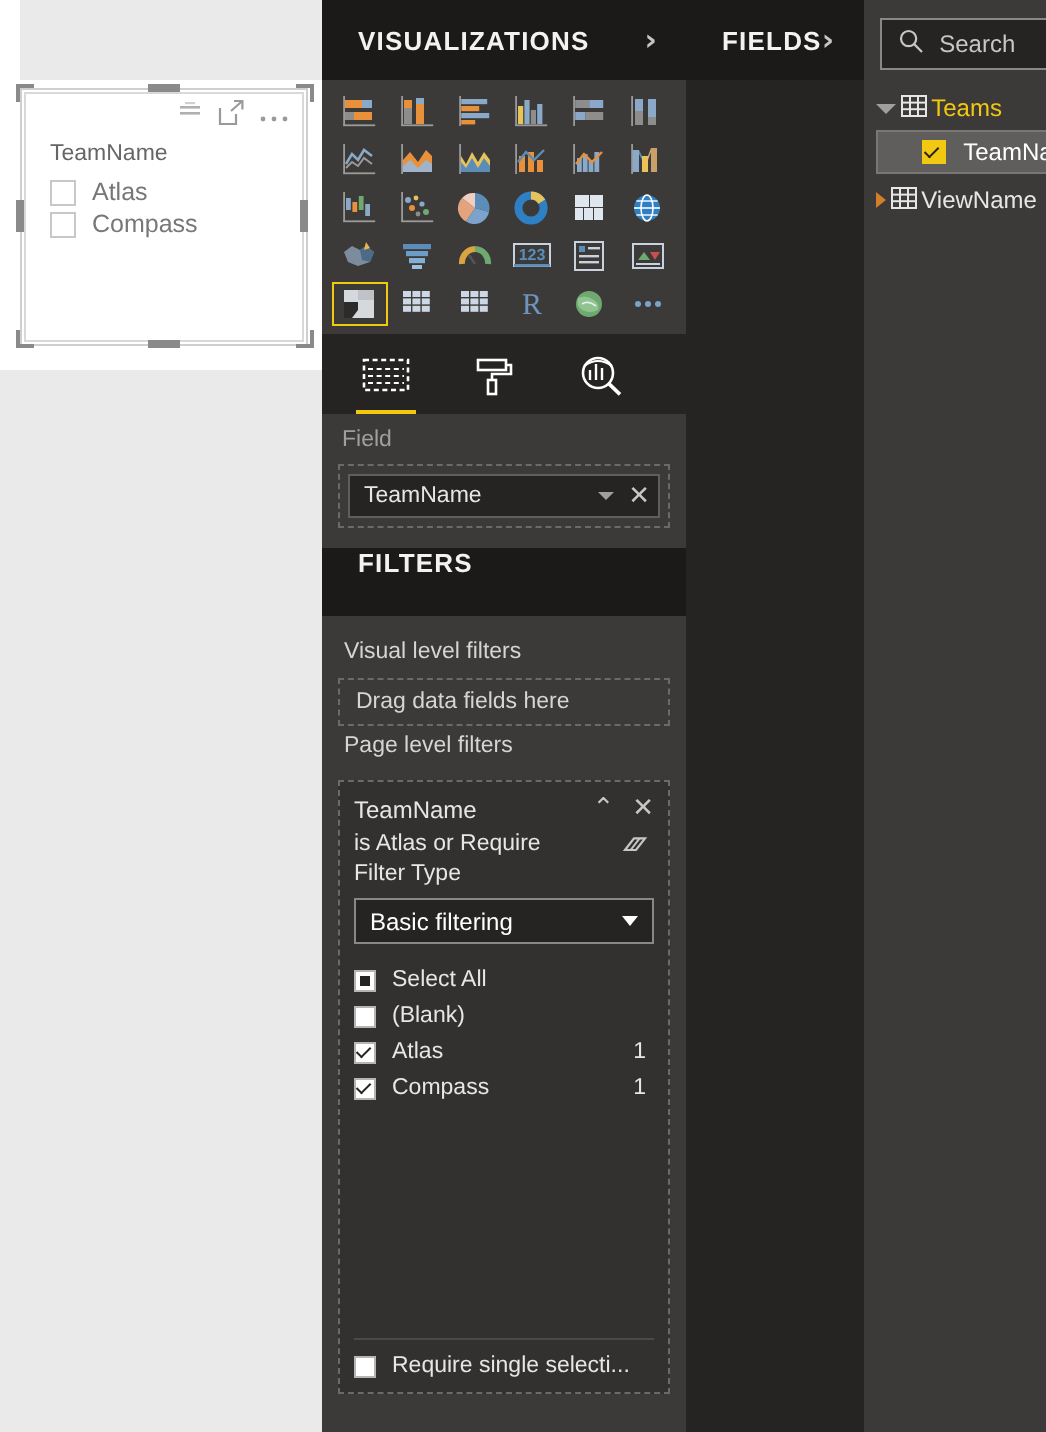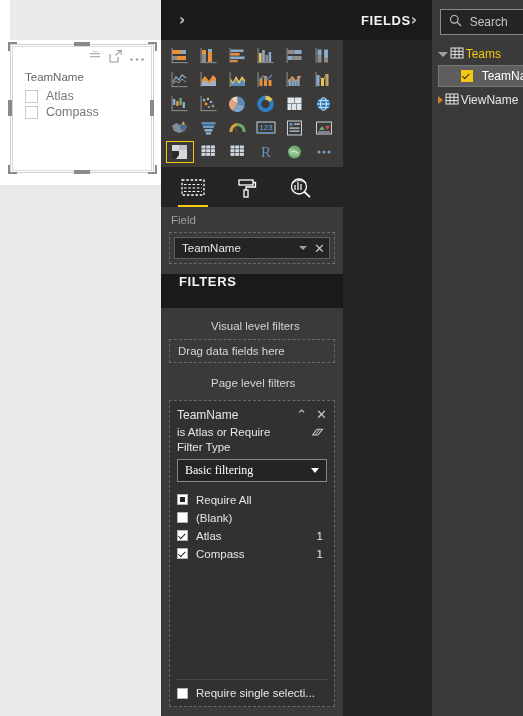--- a/index.html
+++ b/index.html
@@ -226,28 +226,26 @@
     background: #3b3a39;
     flex: 1;
     padding: 8px 8px 0 8px;
     box-sizing: border-box;
     overflow: hidden;
   }
   .flt-section-title {
     color: #d7d5d3;
     font-size: 11.5px;
     padding: 4px 0 7px 3px;
-    margin-left: 39px;
   }
   .flt-dropzone {
     border: 1px dashed #6b6a69;
     color: #d7d5d3;
     font-size: 11.5px;
     padding: 5px 0 5px 8px;
-    margin-bottom: 10px;
     cursor: pointer;
   }
 
   .flt-card {
     border: 1px dashed #6b6a69;
     background: #323130;
     padding: 6px 7px 0 7px;
     box-sizing: border-box;
     margin-top: 4px;
     height: 307px;
@@ -269,21 +267,20 @@
   .fc-select {
     margin-top: 6px;
     height: 23px;
     background: #252423;
     border: 1px solid #8a8886;
     display: flex; align-items: center;
     padding: 0 7px;
     box-sizing: border-box;
     color: #ffffff; font-size: 12px;
     cursor: pointer;
-    font-family: Liberation Serif, serif;
   }
   .fc-select .sv { flex: 1; }
   .tri-dn {
     width: 0; height: 0;
     border-left: 4px solid transparent;
     border-right: 4px solid transparent;
     border-top: 5px solid #ffffff;
   }
   .fc-list { padding-top: 9px; flex: 1; }
   .fc-item {
@@ -441,20 +438,21 @@
     <div class="sel-corner" style="left:8px;  top:165px; border-right:none;border-top:none;"></div>
     <div class="sel-corner" style="left:148px;top:165px; border-left:none;border-top:none;"></div>
     <div class="sel" style="left:74px; top:42px;  width:16px;height:4px;"></div>
     <div class="sel" style="left:74px; top:170px; width:16px;height:4px;"></div>
     <div class="sel" style="left:8px;  top:100px; width:4px;height:16px;"></div>
     <div class="sel" style="left:150px;top:100px; width:4px;height:16px;"></div>
   </div>
 
   <div class="viz-pane">
     <div class="pane-header">
+      <span>VISUALIZATIONS</span>
       <span class="chev">›</span>
     </div>
 
     <div class="viz-body">
       <div class="icon-grid">
 
         <div class="vzcell">
           <svg width="20" height="18" viewBox="0 0 20 18">
               <rect x="2" y="3" width="9" height="4" fill="#e8913a"></rect>
               <rect x="11" y="3" width="5" height="4" fill="#8aa9c9"></rect>
@@ -790,21 +788,21 @@
         </div>
         <div class="fc-ftype">Filter Type</div>
         <div class="fc-select">
           <span class="sv">Basic filtering</span>
           <span class="tri-dn"></span>
         </div>
 
         <div class="fc-list">
           <div class="fc-item">
             <span class="cbx partial"></span>
-            <span class="lbl">Require All</span>
+            <span class="lbl">Select All</span>
             <span class="cnt"></span>
           </div>
           <div class="fc-item">
             <span class="cbx"></span>
             <span class="lbl">(Blank)</span>
             <span class="cnt"></span>
           </div>
           <div class="fc-item">
             <span class="cbx checked"></span>
             <span class="lbl">Atlas</span>

